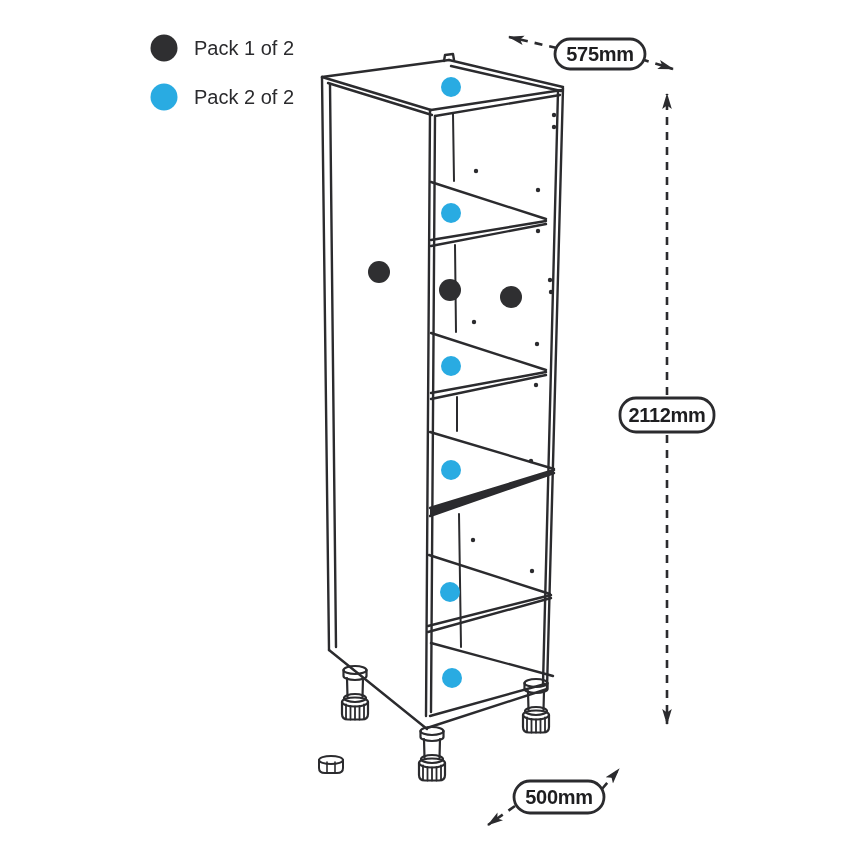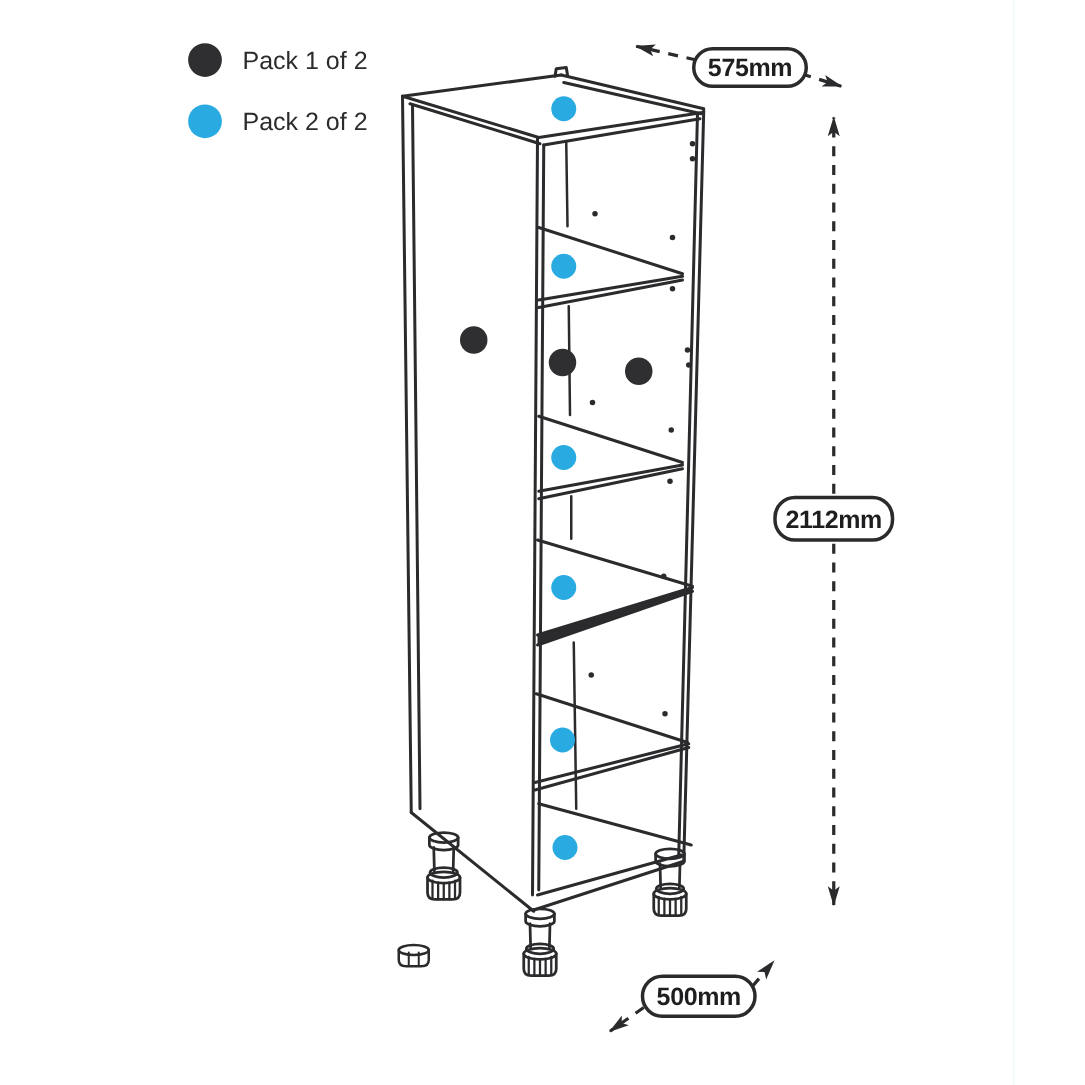--- a/index.html
+++ b/index.html
@@ -1,16 +1,16 @@
 <!DOCTYPE html>
 <html><head>
 <meta charset="utf-8">
 <style>
   html,body{margin:0;padding:0;background:#ffffff;}
-  .stage{width:811px;height:868px;position:relative;background:#86efac;overflow:hidden;}
+  .stage{width:811px;height:868px;position:relative;background:#84cc16;overflow:hidden;}
   svg{display:block;}
   text{font-family:"Liberation Sans","DejaVu Sans",sans-serif;}
   .legend-label{font-size:20px;fill:#2b2b2e;}
   .dim-label{font-size:20px;font-weight:bold;fill:#1e1e20;letter-spacing:-0.3px;}
   .outline{fill:none;stroke-linecap:round;stroke-linejoin:round;}
 </style>
 </head>
 <body>
 
 <div class="stage">

